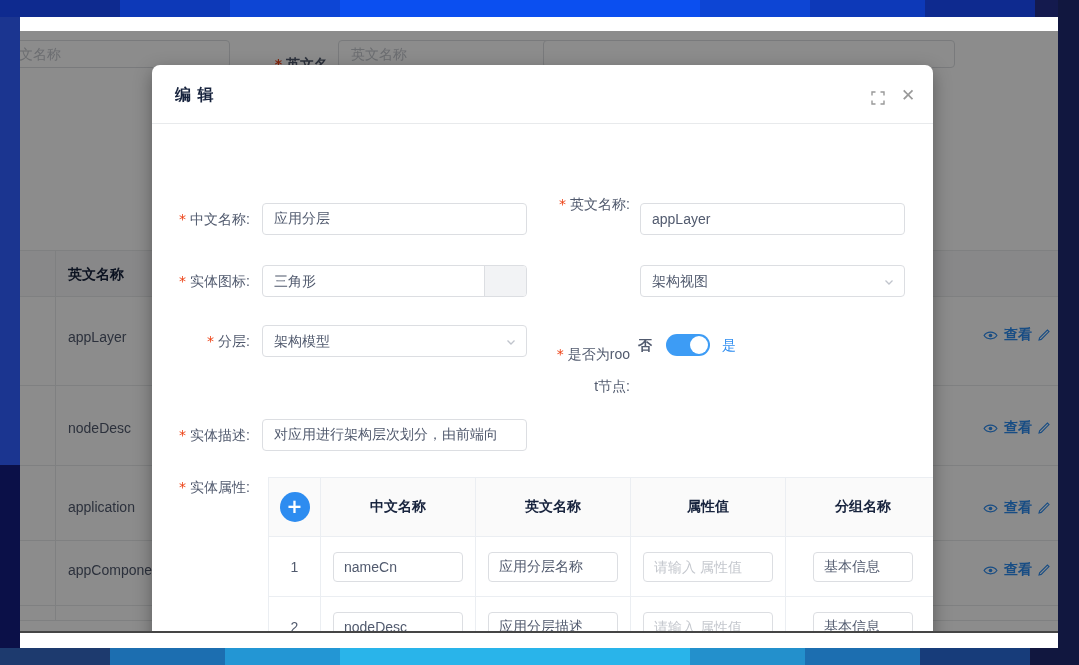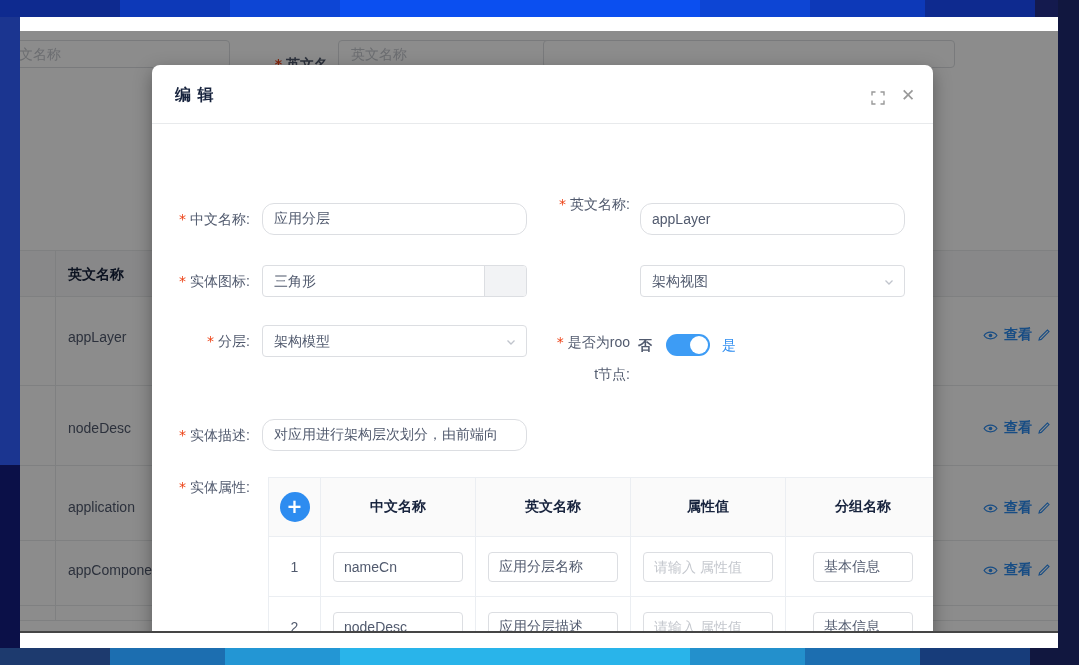--- a/index.html
+++ b/index.html
@@ -55,22 +55,22 @@
                  color:#17233d; letter-spacing:1px; }
   .icon-btn { position:absolute; top:22px; width:18px; height:18px; color:#999; cursor:pointer;
               display:flex; align-items:center; justify-content:center; }
   #btn-fullscreen { right:46px; top:24px; }
   #btn-close { right:16px; font-size:17px; line-height:18px; text-align:center; }
 
   .modal-body { position:relative; height:566px; }
   .f-label { position:absolute; width:98px; height:32px; line-height:32px; text-align:right;
              color:#515a6e; white-space:nowrap; }
   .f-label-2l { position:absolute; width:98px; height:22px; line-height:22px; text-align:right;
-                color:#515a6e; white-space:nowrap; }
-  .m-input { position:absolute; height:32px; border:1px solid #dcdee2; border-radius:12px; background:#fff;
+                color:#515a6e; white-space:nowrap;margin-top:12px; }
+  .m-input { position:absolute; height:32px; border:1px solid #dcdee2; border-radius:4px; background:#fff;
              color:#515a6e; font-size:14px; padding:0 11px; outline:none; width:265px; }
   .m-input::placeholder { color:#c5c8ce; }
   .m-select { position:absolute; height:32px; width:265px; border:1px solid #dcdee2; border-radius:4px;
               background:#fff; color:#515a6e; line-height:30px; padding:0 30px 0 11px; cursor:pointer; }
   .m-select .chev { position:absolute; right:9px; top:10px; }
   .icon-input { position:absolute; left:110px; top:141px; width:265px; height:32px;
                 border:1px solid #dcdee2; border-radius:4px; background:#fff; }
   .icon-input .txt { position:absolute; left:11px; top:0; line-height:30px; color:#515a6e; }
   .icon-input .addon { position:absolute; right:0; top:0; width:42px; height:30px; background:#f2f3f5;
                        border-left:1px solid #dcdee2; border-radius:0 3px 3px 0; cursor:pointer; }

